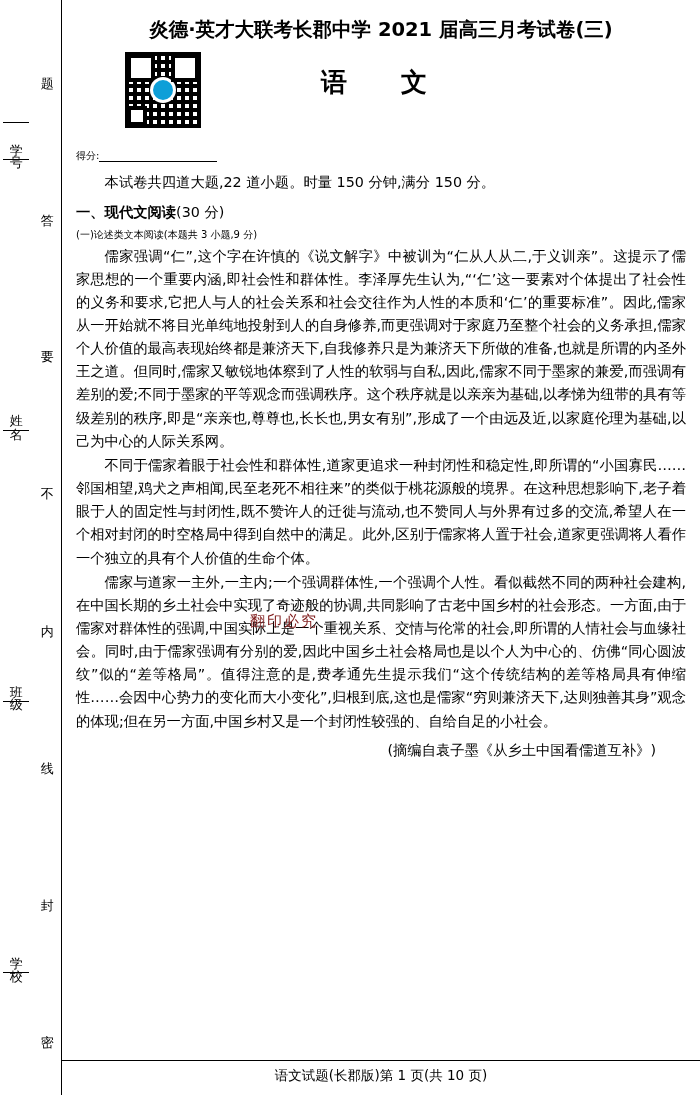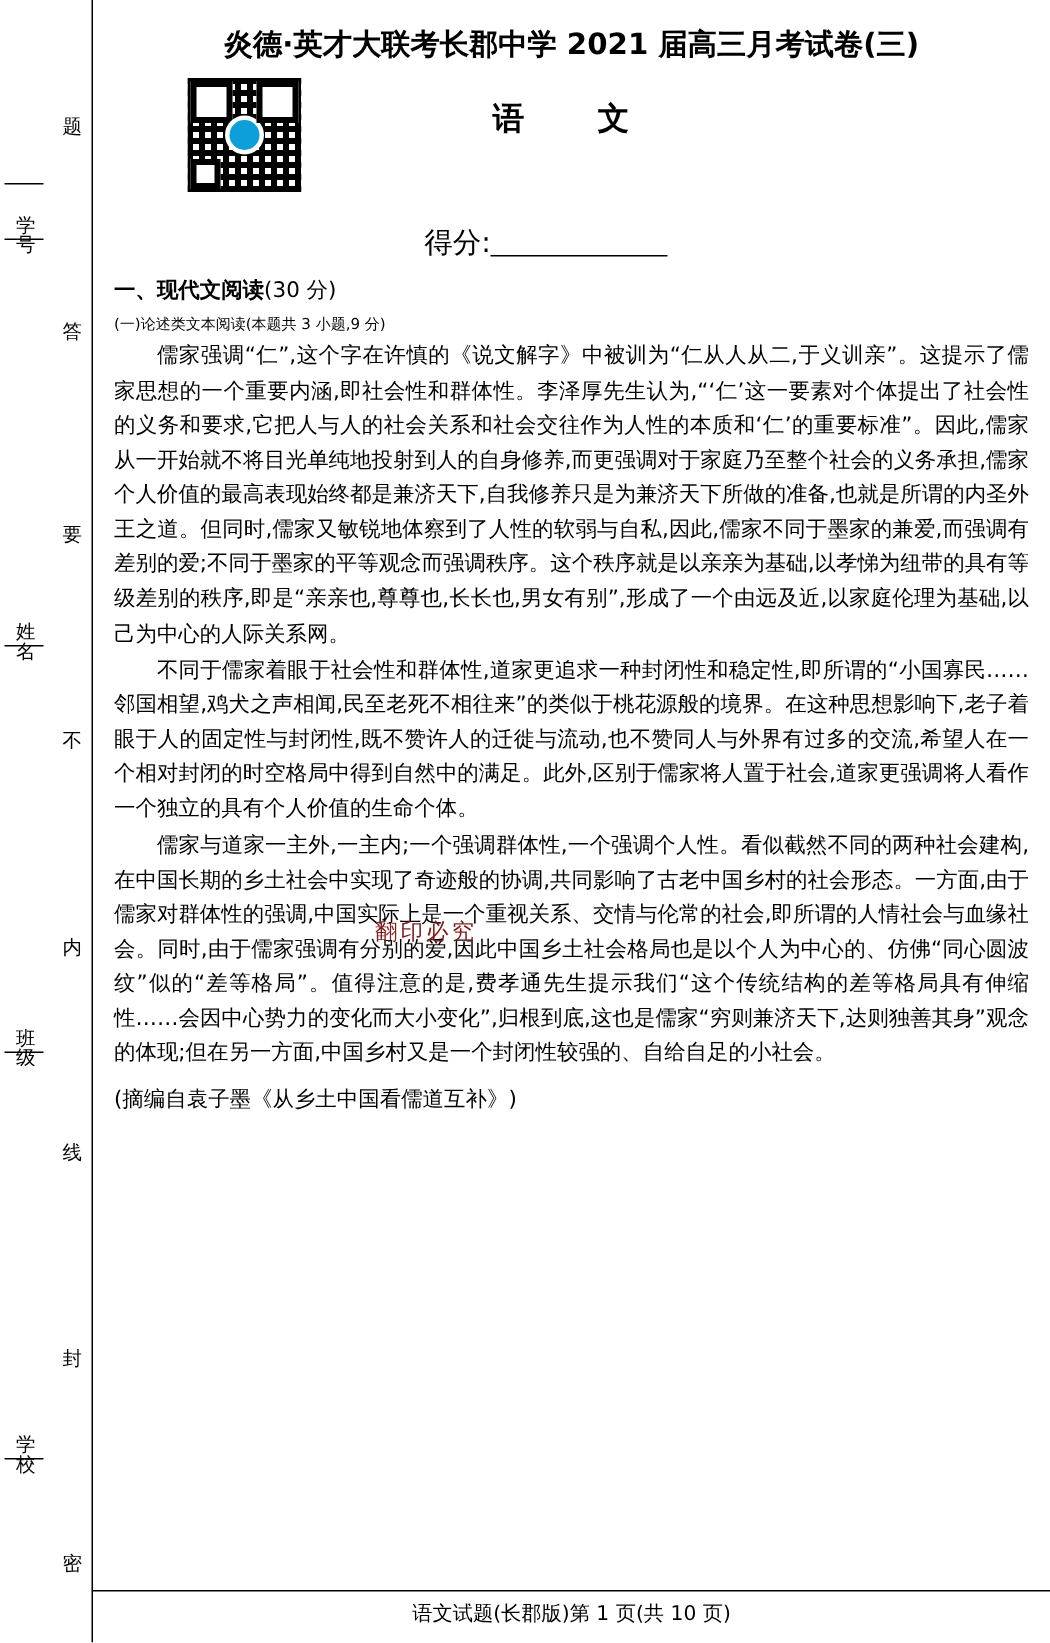--- a/index.html
+++ b/index.html
@@ -121,29 +121,29 @@
     transform: translate(-50%,-50%);
     width: 20px; height: 20px;
     border-radius: 50%;
     background: #0d9fd8;
     box-shadow: 0 0 0 3px #fff;
   }
   .subject {
     position: absolute;
     left: 0; right: 0; top: 18px;
     text-align: center;
-    font-size: 21px;
+    font-size: 26px;
     font-weight: bold;
     letter-spacing: 14px;
     font-family: "DejaVu Serif", serif;
   }
 
   .score-line {
-    text-align: center;
-    font-size: 19px;
+    text-align: left;
+    font-size: 10px;
     margin: 16px 34px 8px 0;
   }
   .score-line .blank {
     display: inline-block;
     width: 118px;
     border-bottom: 1px solid #000;
     vertical-align: -3px;
   }
 
   p.body {
@@ -162,20 +162,21 @@
     font-weight: bold;
   }
   .sec-head .reg { font-weight: normal; }
   .sub-head {
     font-size: 10px;
     line-height: 1.62;
     margin: 3px 0 1px 0;
   }
   .source {
     font-size: 14.3px;
+    text-align: right;
     margin: 8px 30px 0 0;
   }
   .watermark {
     position: absolute;
     left: 250px; top: 612px;
     font-size: 15px;
     color: #7f1d1d;
     letter-spacing: 2px;
     pointer-events: none;
   }
@@ -242,20 +243,21 @@
         <span class="qr-inner"></span>
         <span class="qr-dot"></span>
       </div>
       <div class="subject">语　文</div>
     </div>
 
     <div class="score-line">
       <span>得分:</span><span class="blank"></span>
     </div>
 
+    <p class="body indent">本试卷共四道大题,22 道小题。时量 150 分钟,满分 150 分。</p>
 
     <div class="sec-head">
       <span>一、现代文阅读</span><span class="reg">(30 分)</span>
     </div>
 
     <div class="sub-head">(一)论述类文本阅读(本题共 3 小题,9 分)</div>
 
     <p class="body indent">儒家强调“仁”,这个字在许慎的《说文解字》中被训为“仁从人从二,于义训亲”。这提示了儒家思想的一个重要内涵,即社会性和群体性。李泽厚先生认为,“‘仁’这一要素对个体提出了社会性的义务和要求,它把人与人的社会关系和社会交往作为人性的本质和‘仁’的重要标准”。因此,儒家从一开始就不将目光单纯地投射到人的自身修养,而更强调对于家庭乃至整个社会的义务承担,儒家个人价值的最高表现始终都是兼济天下,自我修养只是为兼济天下所做的准备,也就是所谓的内圣外王之道。但同时,儒家又敏锐地体察到了人性的软弱与自私,因此,儒家不同于墨家的兼爱,而强调有差别的爱;不同于墨家的平等观念而强调秩序。这个秩序就是以亲亲为基础,以孝悌为纽带的具有等级差别的秩序,即是“亲亲也,尊尊也,长长也,男女有别”,形成了一个由远及近,以家庭伦理为基础,以己为中心的人际关系网。</p>
     <p class="body indent">不同于儒家着眼于社会性和群体性,道家更追求一种封闭性和稳定性,即所谓的“小国寡民……邻国相望,鸡犬之声相闻,民至老死不相往来”的类似于桃花源般的境界。在这种思想影响下,老子着眼于人的固定性与封闭性,既不赞许人的迁徙与流动,也不赞同人与外界有过多的交流,希望人在一个相对封闭的时空格局中得到自然中的满足。此外,区别于儒家将人置于社会,道家更强调将人看作一个独立的具有个人价值的生命个体。</p>
     <p class="body indent">儒家与道家一主外,一主内;一个强调群体性,一个强调个人性。看似截然不同的两种社会建构,在中国长期的乡土社会中实现了奇迹般的协调,共同影响了古老中国乡村的社会形态。一方面,由于儒家对群体性的强调,中国实际上是一个重视关系、交情与伦常的社会,即所谓的人情社会与血缘社会。同时,由于儒家强调有分别的爱,因此中国乡土社会格局也是以个人为中心的、仿佛“同心圆波纹”似的“差等格局”。值得注意的是,费孝通先生提示我们“这个传统结构的差等格局具有伸缩性……会因中心势力的变化而大小变化”,归根到底,这也是儒家“穷则兼济天下,达则独善其身”观念的体现;但在另一方面,中国乡村又是一个封闭性较强的、自给自足的小社会。</p>

